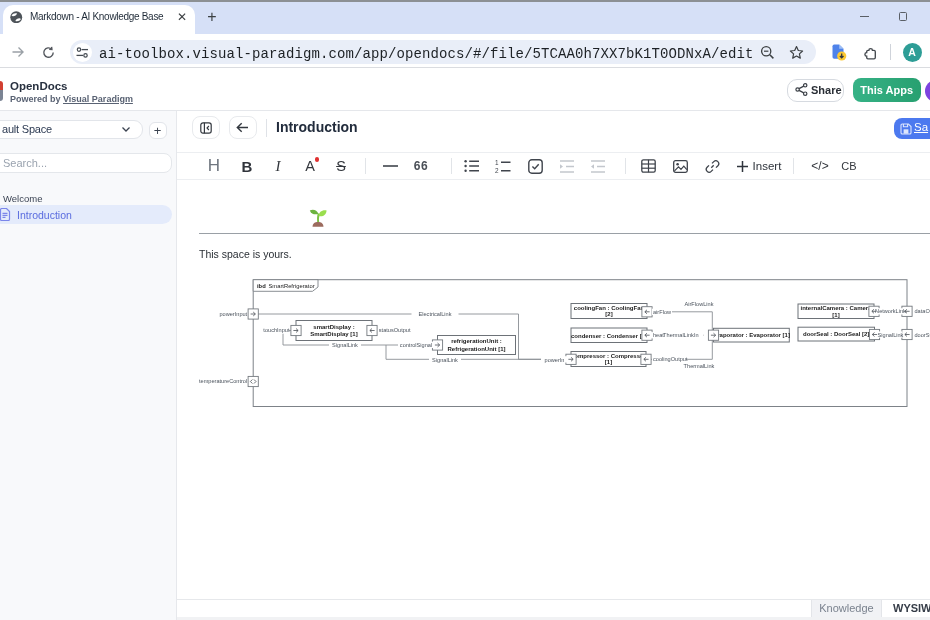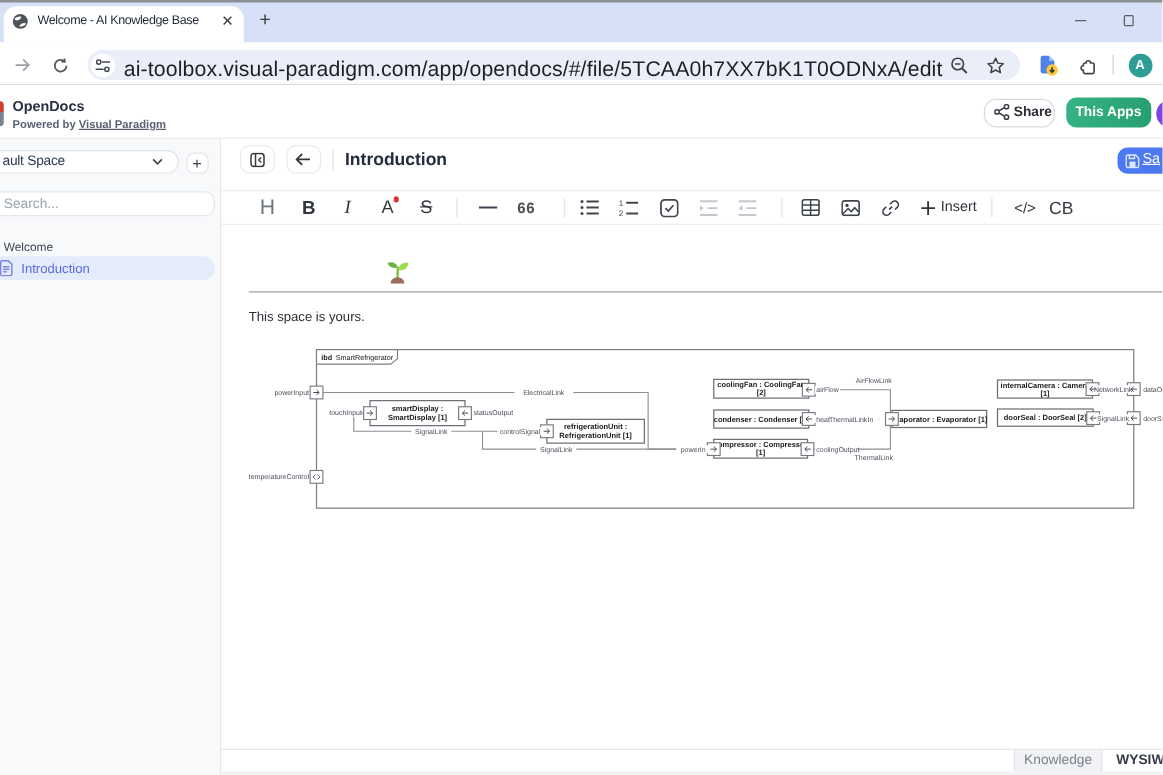--- a/index.html
+++ b/index.html
@@ -11,21 +11,21 @@
 #topstrip { left:0; top:0; width:930px; height:1.5px; background:#8c9094; }
 #tab { left:3px; top:5px; width:191.5px; height:29px; background:#fff; border-radius:10px 10px 0 0; }
 #tabtitle { left:30px; top:11px; font-size:10px; letter-spacing:-0.3px; color:#1f2a37; width:137px; overflow:hidden; white-space:nowrap; }
 #tabx { left:175px; top:10px; width:14px; height:14px; color:#3c4043; font-size:12px; text-align:center; line-height:14px; }
 #newtab { left:204px; top:9px; width:16px; height:16px; color:#3c4043; font-size:16px; line-height:16px; text-align:center; font-weight:400;}
 #winmin { left:860px; top:15.5px; width:9px; height:1.6px; background:#5a5f66; }
 #winmax { left:898.5px; top:12px; width:8.6px; height:8.6px; border:1.4px solid #5a5f66; border-radius:1.5px; }
 #addrrow { left:0; top:34px; width:930px; height:33px; background:#fff; }
 #pill { left:70px; top:40px; width:746px; height:24px; background:#e9eef8; border-radius:12px; }
 #pillcircle { left:72.5px; top:43px; width:19px; height:19px; background:#fff; border-radius:50%; }
-#url { left:99px; top:45.5px; font-size:17px; color:#1d2125; letter-spacing:0.1px;}
+#url { left:99px; top:45.5px; font-size:14px; color:#1d2125; letter-spacing:0.1px;font-family:Liberation Mono, monospace;}
 #chromeline { left:0; top:67px; width:930px; height:1px; background:#dadce0; }
 
 #apphdr { left:0; top:68px; width:930px; height:43px; background:#fff; border-bottom:1px solid #e5e7eb; }
 #logosliver { left:-8px; top:81px; width:11px; height:20px; border-radius:3px; background:linear-gradient(180deg,#d23f31 45%,#7b8494 45%); }
 #appname { left:10px; top:80px; font-size:11.5px; font-weight:bold; color:#27303f; }
 #poweredby { left:10px; top:94px; font-size:9px; color:#596273;font-weight:bold; }
 #sharebtn { left:786.5px; top:78.5px; width:57px; height:23px; background:#fff; border:1px solid #d6dae0; border-radius:10px; }
 #sharetxt { left:811px; top:83.5px; font-size:11px; font-weight:bold; color:#2a2f36; }
 #moreapps { left:852.5px; top:77.5px; width:68.5px; height:24.5px; border-radius:8px; background:linear-gradient(90deg,#36b286,#27a070); color:#fff; font-size:11px; font-weight:bold; text-align:center; line-height:24.5px; }
 #purpleav { left:924.5px; top:80px; width:22px; height:22px; border-radius:50%; background:#7d44e0; }
@@ -70,21 +70,21 @@
   <div class="abs" id="tabbar"></div>
   <div class="abs" id="topstrip"></div>
   <div class="abs" id="tab"></div>
   <div class="abs" id="favicon" style="left:10px;top:10.5px;">
     <svg width="12.5" height="12.5" viewBox="0 0 13 13">
         <circle cx="6.5" cy="6.5" r="6.2" fill="#4d5359"></circle>
         <path d="M1.6 4.6 C3 2.6 5.2 1.9 7.4 2.6 C6.8 4.4 5 5.5 2.9 5.4 Z" fill="#fff"></path>
         <path d="M11.4 8.4 C10 10.4 7.8 11.1 5.6 10.4 C6.2 8.6 8 7.5 10.1 7.6 Z" fill="#fff"></path>
       </svg>
   </div>
-  <div class="abs" id="tabtitle">Welcome - AI Knowledge Base</div>
+  <div class="abs" id="tabtitle">Markdown - AI Knowledge Base</div>
   <div class="abs" id="tabx">✕</div>
   <div class="abs" id="newtab">+</div>
   <div class="abs" id="winmin"></div>
   <div class="abs" id="winmax"></div>
   <div class="abs" id="addrrow"></div>
   <div class="abs" id="navfwd" style="left:11px;top:45px;">
     <svg width="14" height="14" viewBox="0 0 14 14">
         <path d="M1.5 7 H12 M7.5 2.5 L12 7 L7.5 11.5" fill="none" stroke="#9aa0a6" stroke-width="1.4"></path>
       </svg>
   </div>
@@ -273,21 +273,21 @@
         </svg>
       </div>
     <div class="ti" style="left:731px;width:22px;">
         <svg width="13" height="13" viewBox="0 0 13 13">
           <path d="M6.5 1 V12 M1 6.5 H12" stroke="#2f343c" stroke-width="1.5"></path>
         </svg>
       </div>
     <div class="ti" style="left:751px;width:32px;font-size:11.5px;color:#2f343c;">Insert</div>
     <div class="tsep" style="left:793px;"></div>
     <div class="ti" style="left:806px;width:28px;font-size:12px;color:#33373d;">&lt;/&gt;</div>
-    <div class="ti" style="left:837px;width:24px;font-size:14px;color:#33373d;">CB</div>
+    <div class="ti" style="left:837px;width:24px;font-size:11px;color:#33373d;">CB</div>
   </div>
 
   <div class="abs" id="seedling" style="left:308px;top:206.5px;">
     <svg width="20" height="21" viewBox="0 0 20 21" style="filter:blur(0.35px);">
         <path d="M10.6 6.5 C9.9 10 9.7 12.8 10.2 16 " fill="none" stroke="#7bc142" stroke-width="2"></path>
         <path d="M10.3 6.8 C9 3.2 5.6 2 1.8 3.4 C3.2 6.8 6.8 8.2 10.3 6.8 Z" fill="#6cb33f"></path>
         <path d="M10.6 9 C10.8 5 14 2.6 18.6 3.4 C18.2 7.8 14.8 10.2 10.6 9 Z" fill="#9ade4e"></path>
         <path d="M4.5 19.8 C4.7 16.4 7 15 10 15 C13 15 15.3 16.4 15.5 19.8 Z" fill="#9c6b5e"></path>
       </svg>
   </div>

